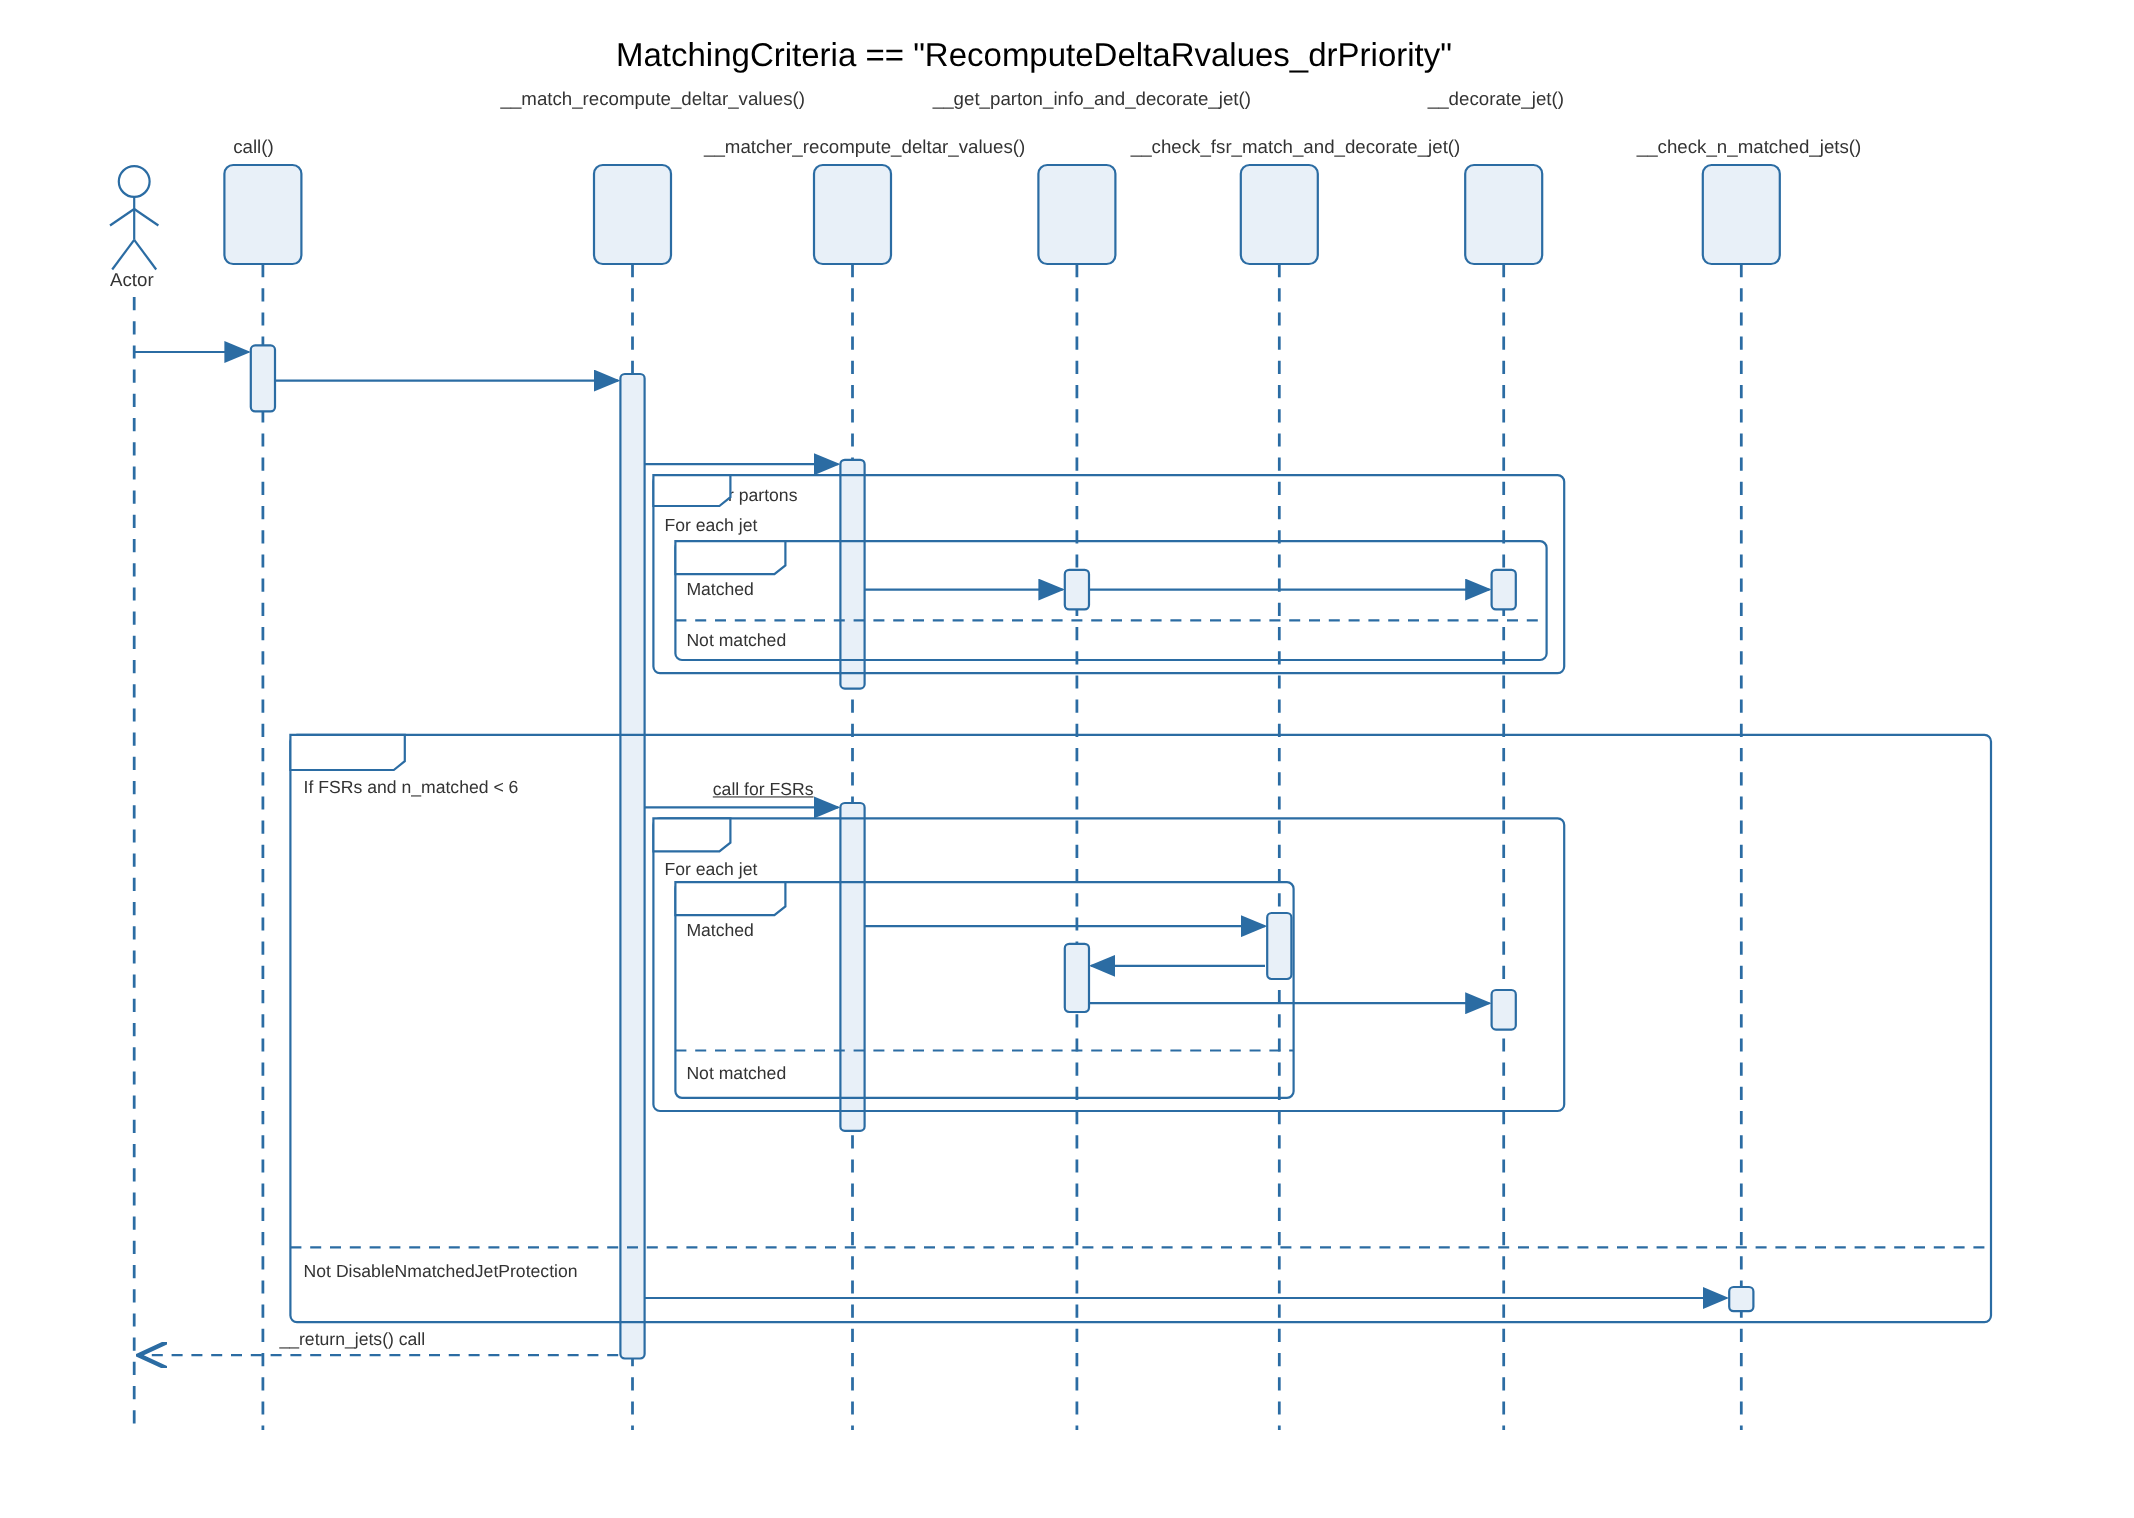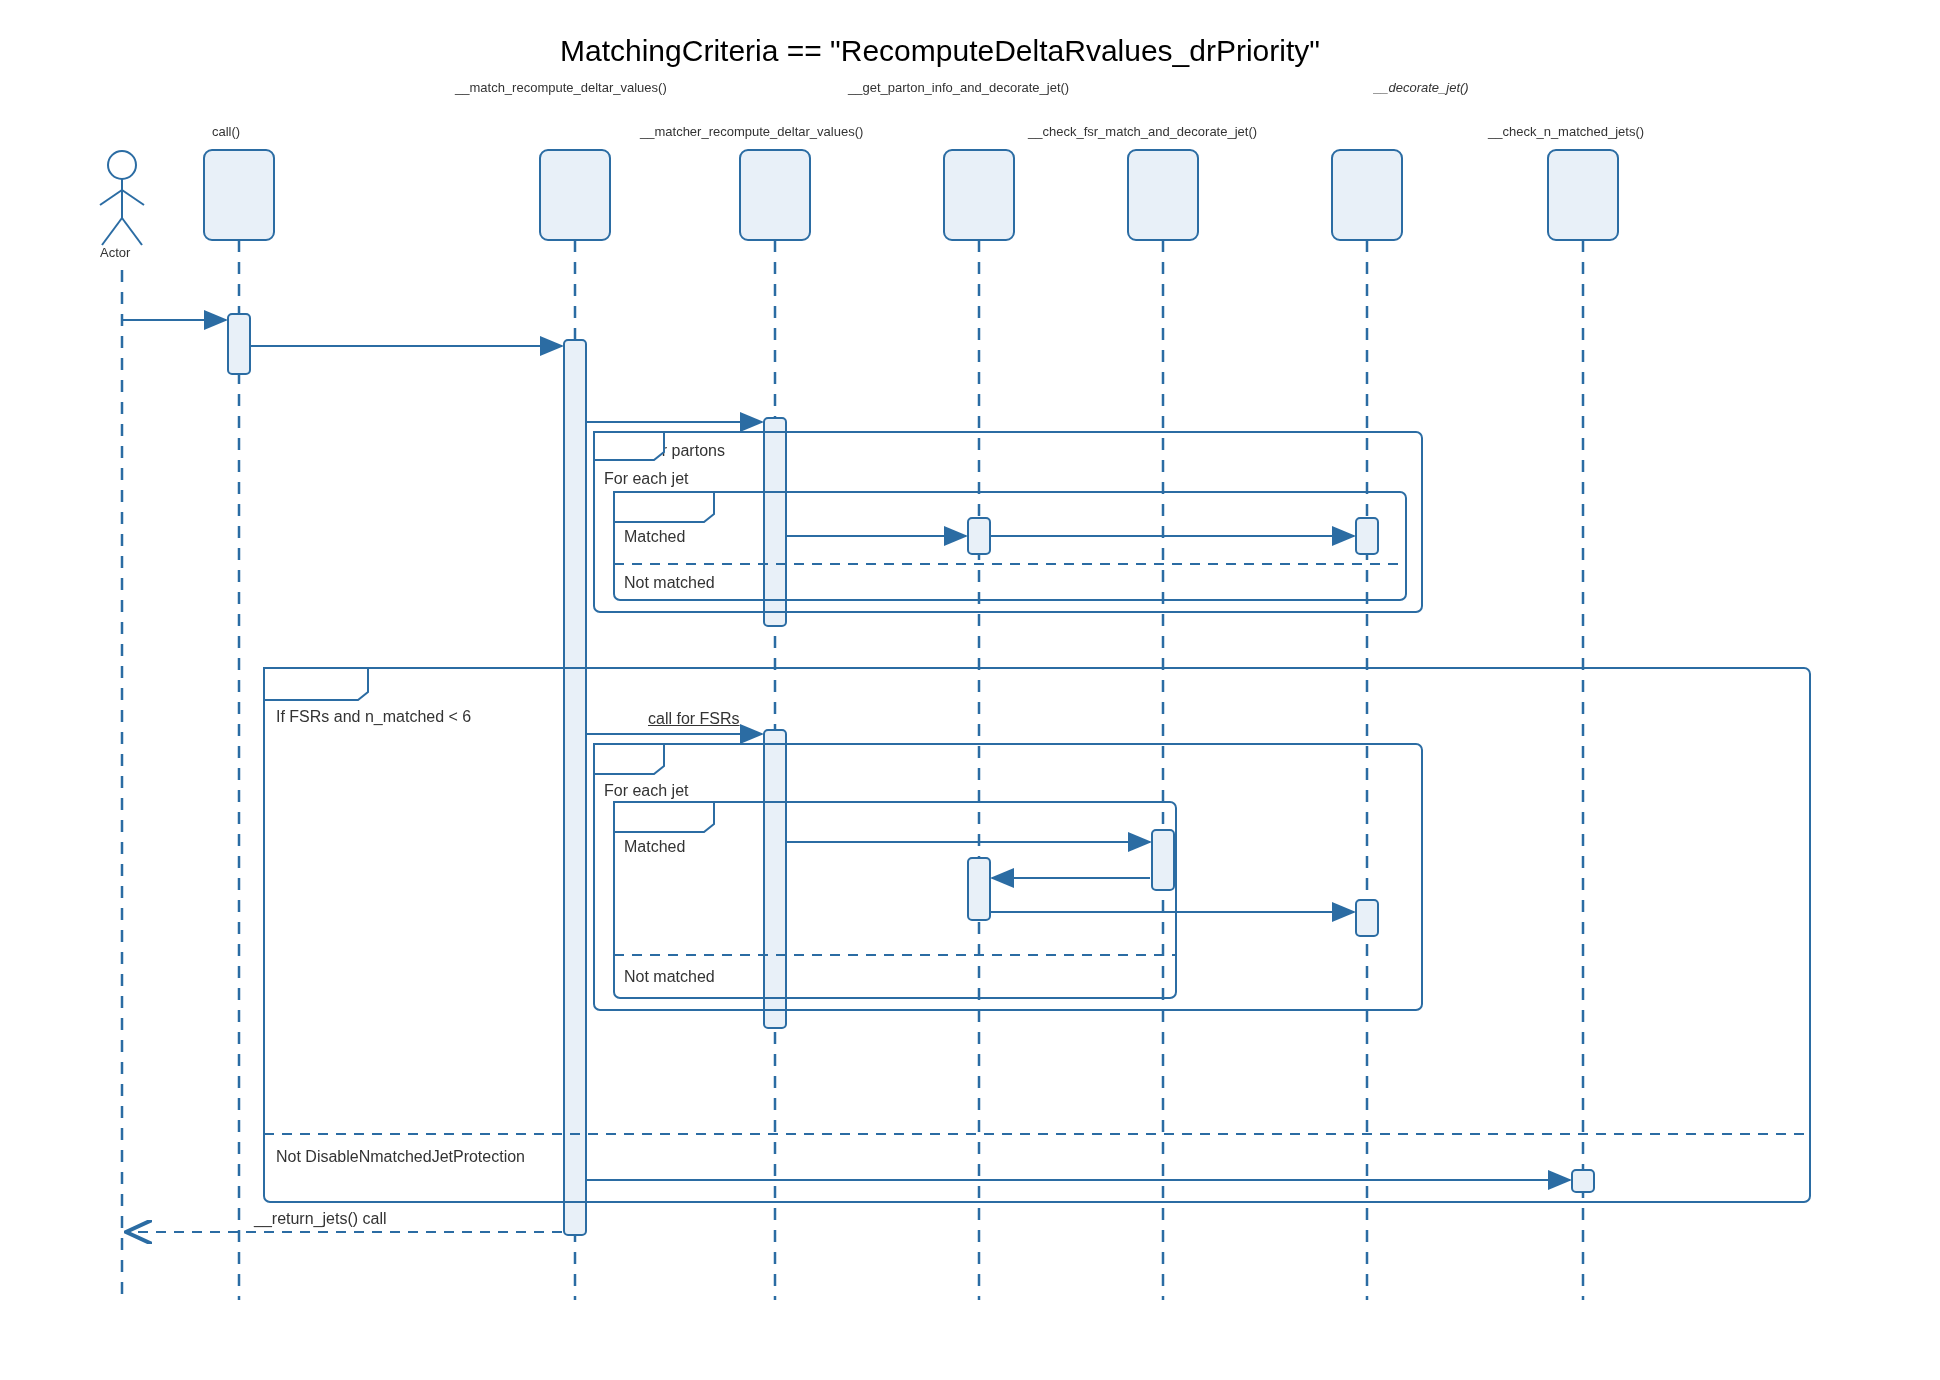--- a/index.html
+++ b/index.html
@@ -10,21 +10,21 @@
     height: 1380px;
     position: relative;
   }
   .title {
     position: absolute;
     font-size: 30px;
     color: #000000;
   }
   .label {
     position: absolute;
-    font-size: 13px;
+    font-size: 17px;
     color: #333;
     white-space: nowrap;
   }
   .small-label {
     position: absolute;
     font-size: 16px;
     color: #333;
     white-space: nowrap;
   }
   svg {
@@ -33,21 +33,21 @@
     left: 0;
   }
 </style>
 </head>
 <body>
 
 <div class="title" style="left:560px; top:34px;">MatchingCriteria == "RecomputeDeltaRvalues_drPriority"</div>
 
 <div class="label" style="left:455px; top:80px;">__match_recompute_deltar_values()</div>
 <div class="label" style="left:848px; top:80px;">__get_parton_info_and_decorate_jet()</div>
-<div class="label" style="left:1374px; top:80px;font-style:italic;">__decorate_jet()</div>
+<div class="label" style="left:1298px; top:80px;">__decorate_jet()</div>
 
 <div class="label" style="left:212px; top:124px;">call()</div>
 <div class="label" style="left:640px; top:124px;">__matcher_recompute_deltar_values()</div>
 <div class="label" style="left:1028px; top:124px;">__check_fsr_match_and_decorate_jet()</div>
 <div class="label" style="left:1488px; top:124px;">__check_n_matched_jets()</div>
 
 <div class="label" style="left:100px; top:245px;">Actor</div>
 
 <div class="small-label" style="left:620px; top:400px;margin-top:42px;">call for partons</div>
 <div class="small-label" style="left:648px; top:710px;text-decoration:underline;">call for FSRs</div>

